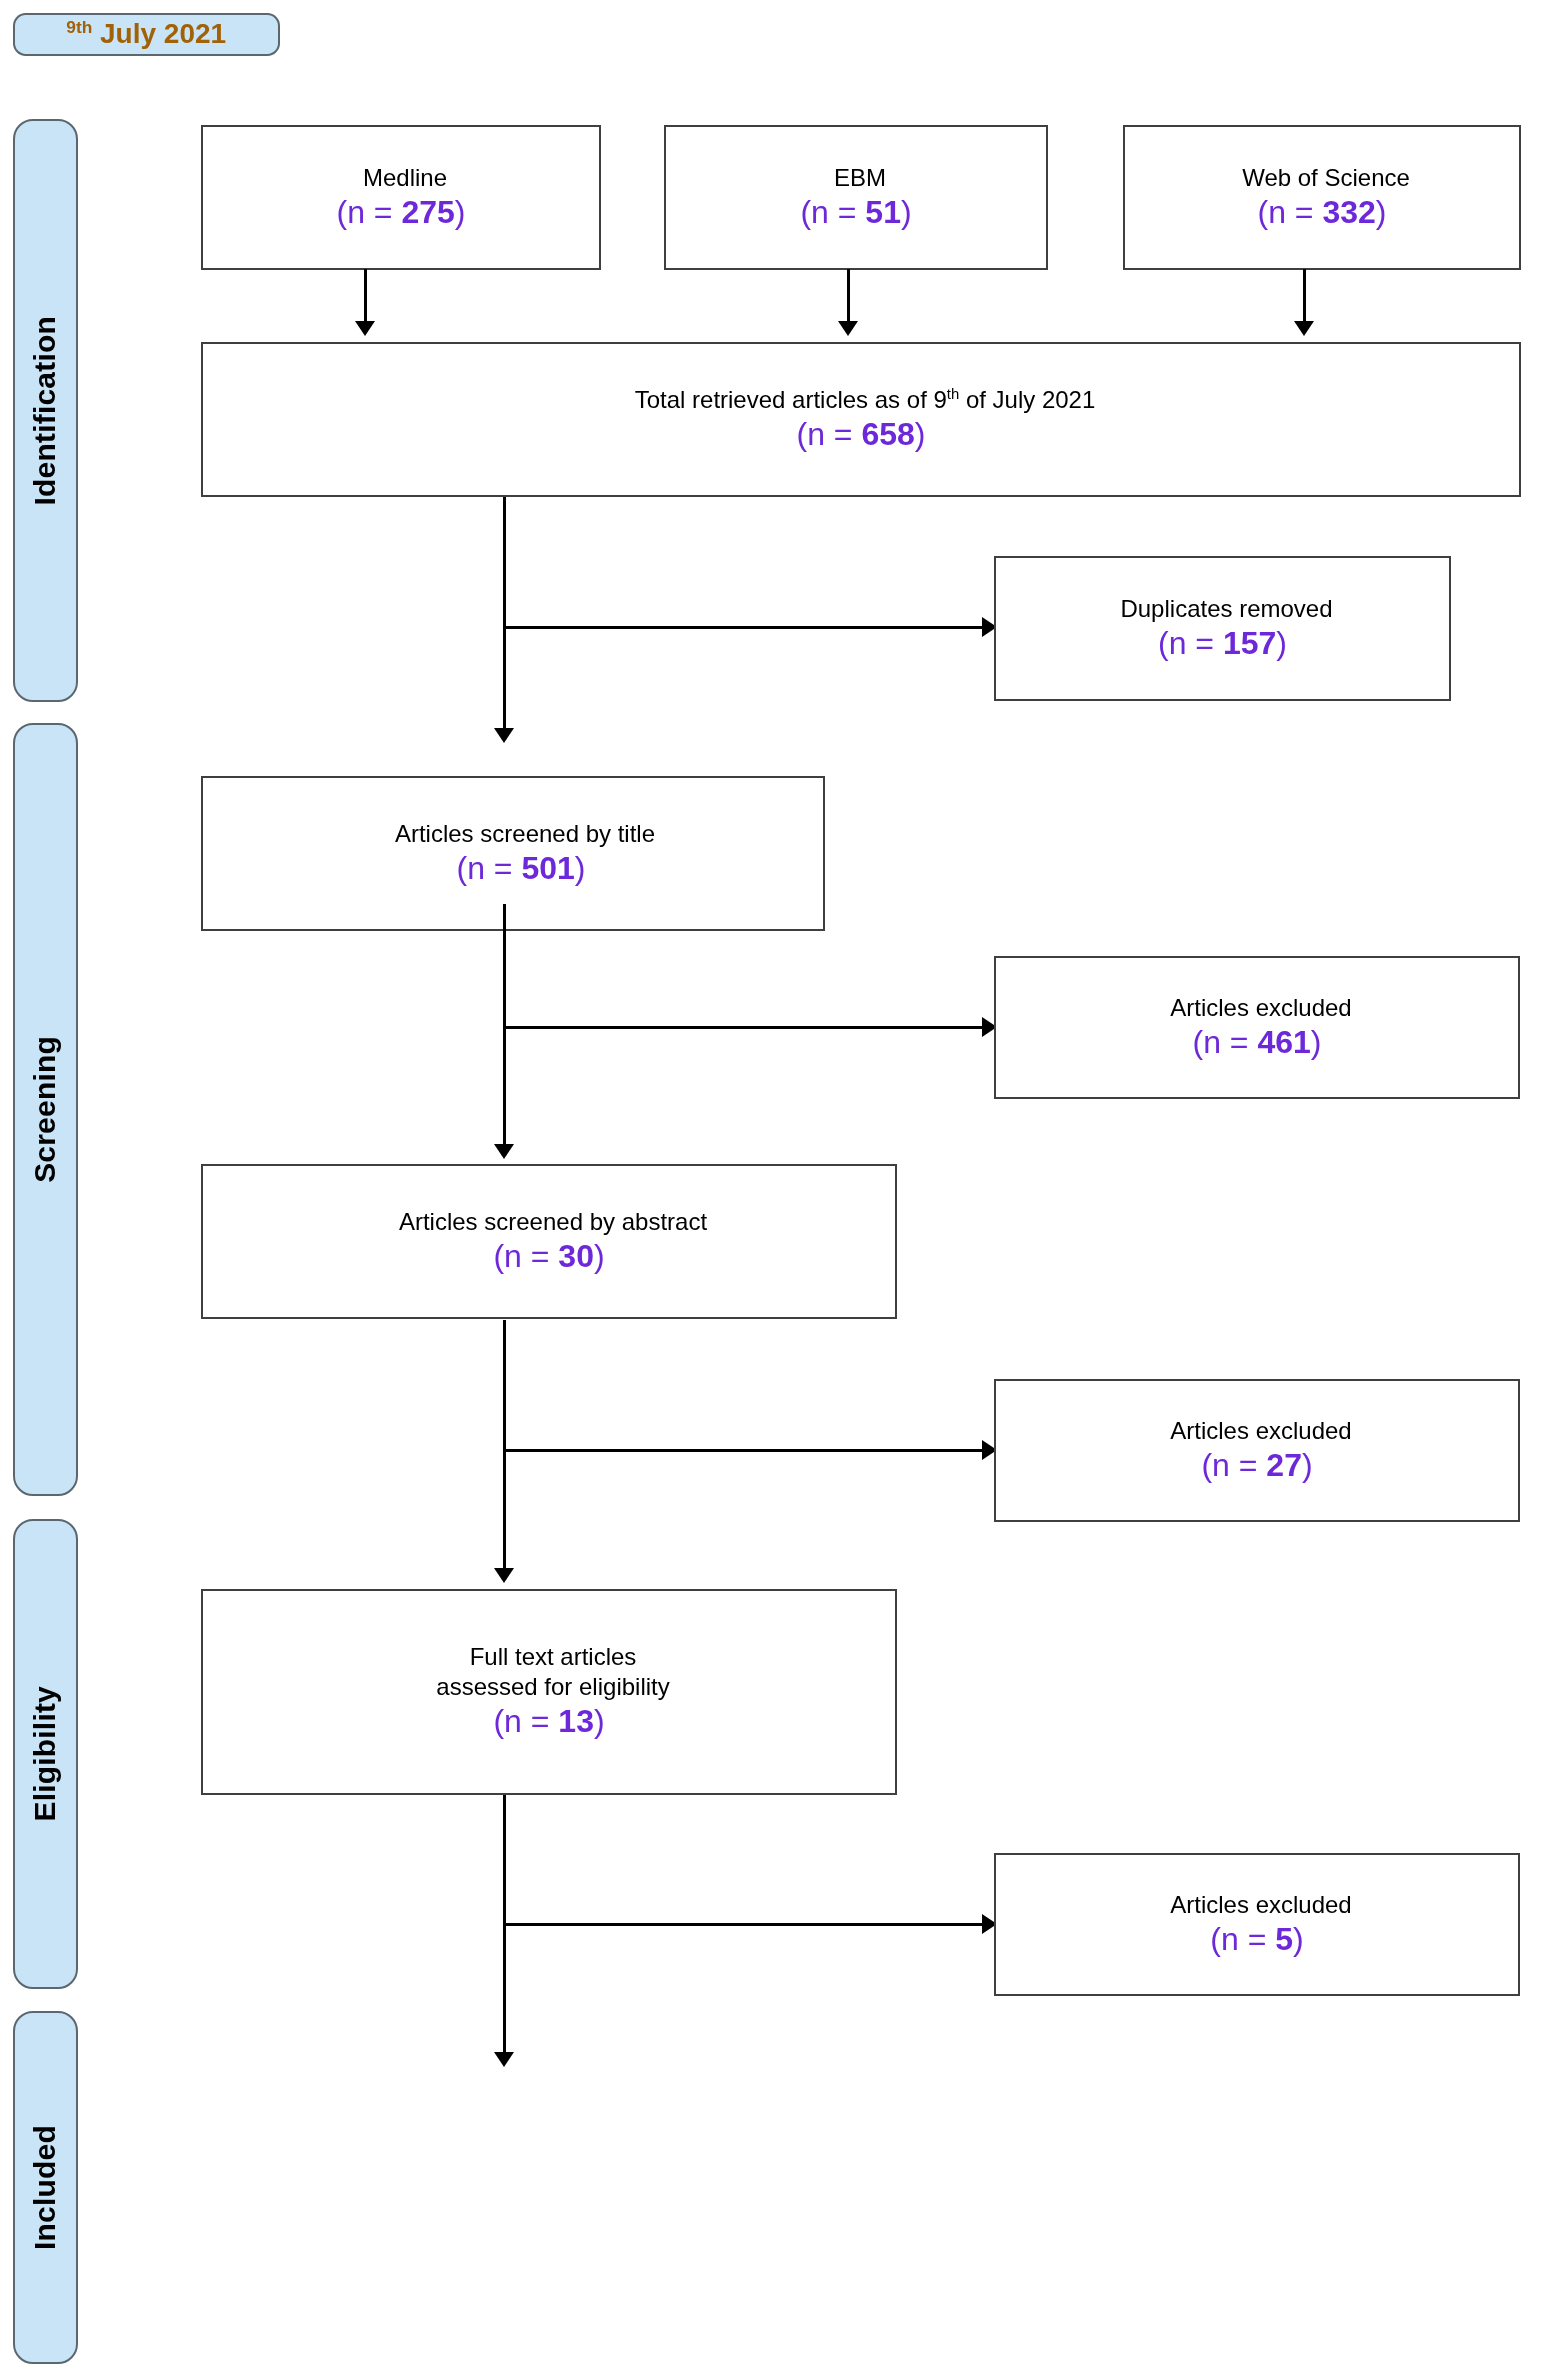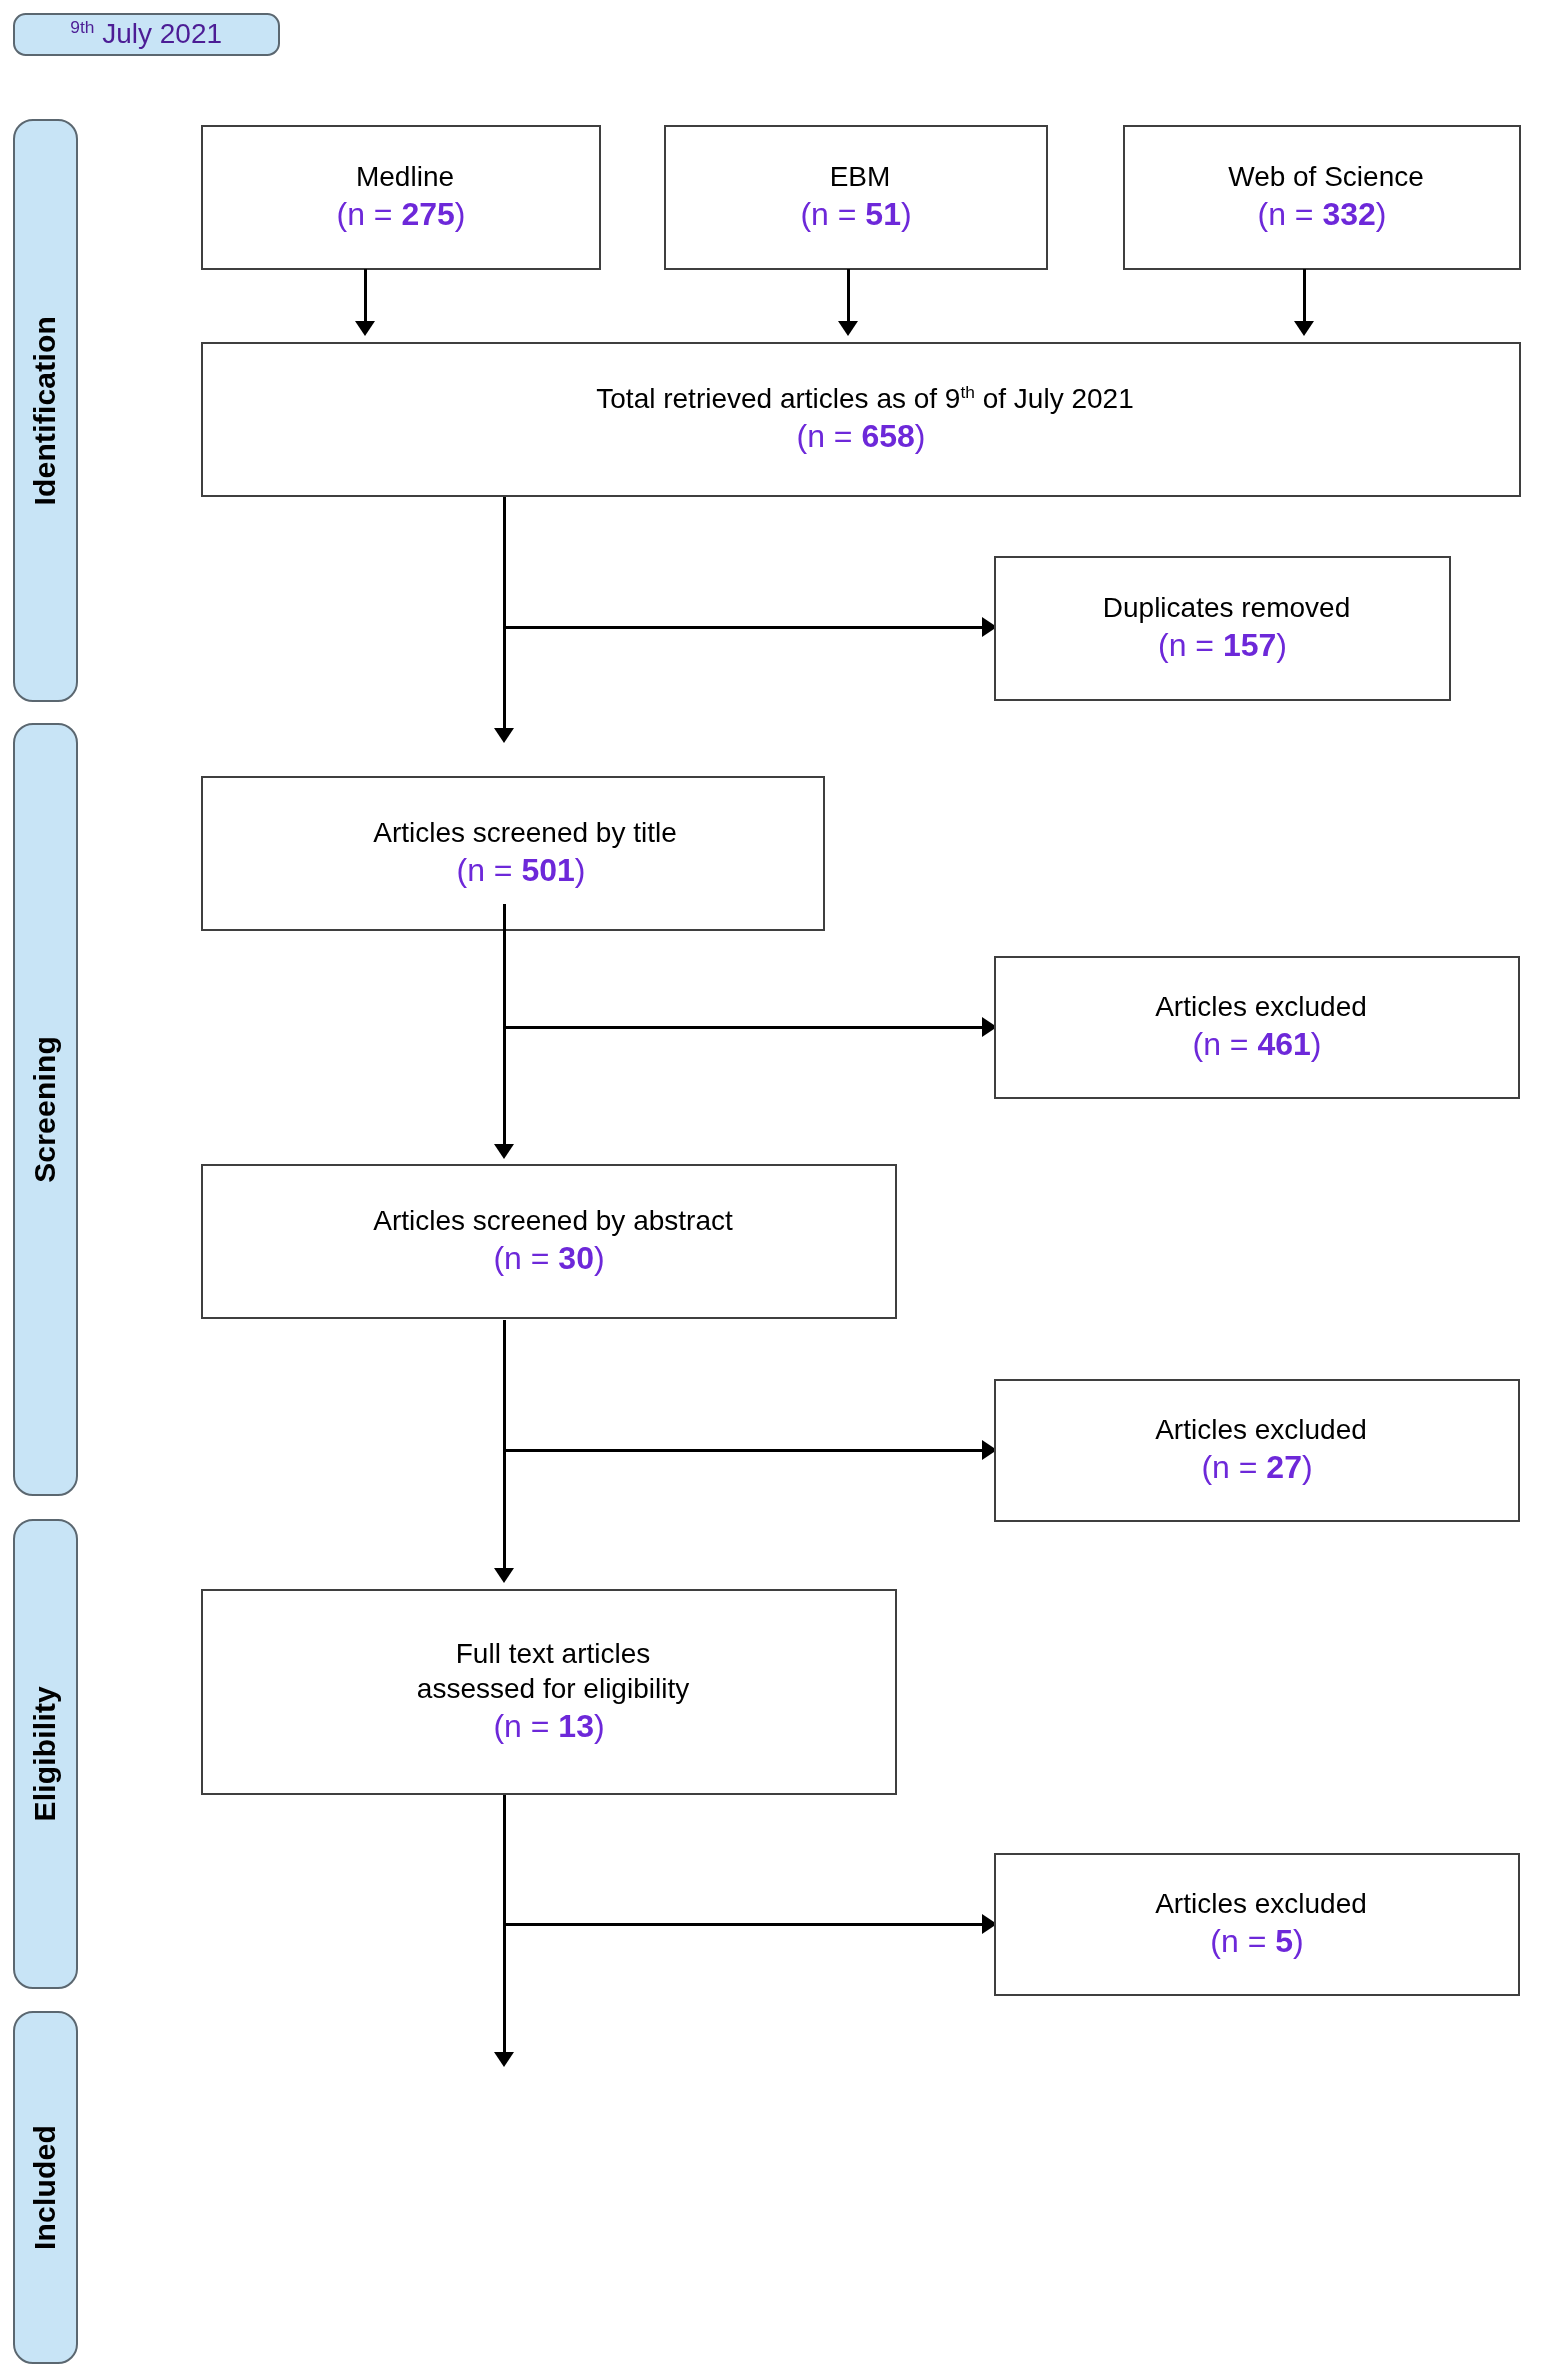--- a/index.html
+++ b/index.html
@@ -44,23 +44,23 @@
     position: absolute;
     background: #c8e4f6;
     border: 2.7px solid #5b6770;
     border-radius: 12.7px;
     box-sizing: border-box;
     display: flex;
     align-items: center;
     justify-content: center;
   }
   .date-banner .date-text {
-    font-weight: normal;
+    font-weight: bold;
     font-size: 28px;
-    color: #4c1d95;
+    color: #a16207;
     white-space: nowrap;
   }
   .date-banner .date-text sup {
     font-size: 0.62em;
     vertical-align: super;
     line-height: 0;
   }
 
   
   .flow-box {
@@ -69,21 +69,21 @@
     border: 2.7px solid #3f3f3f;
     box-sizing: border-box;
     display: flex;
     flex-direction: column;
     align-items: center;
     justify-content: center;
     text-align: center;
     padding: 3.6px 9px;
   }
   .flow-box .box-line {
-    font-size: 28px;
+    font-size: 24px;
     color: #000000;
     line-height: 1.24;
     white-space: nowrap;
     margin-left: 8px;
   }
   .flow-box .box-line sup {
     font-size: 0.62em;
     vertical-align: super;
     line-height: 0;
   }

